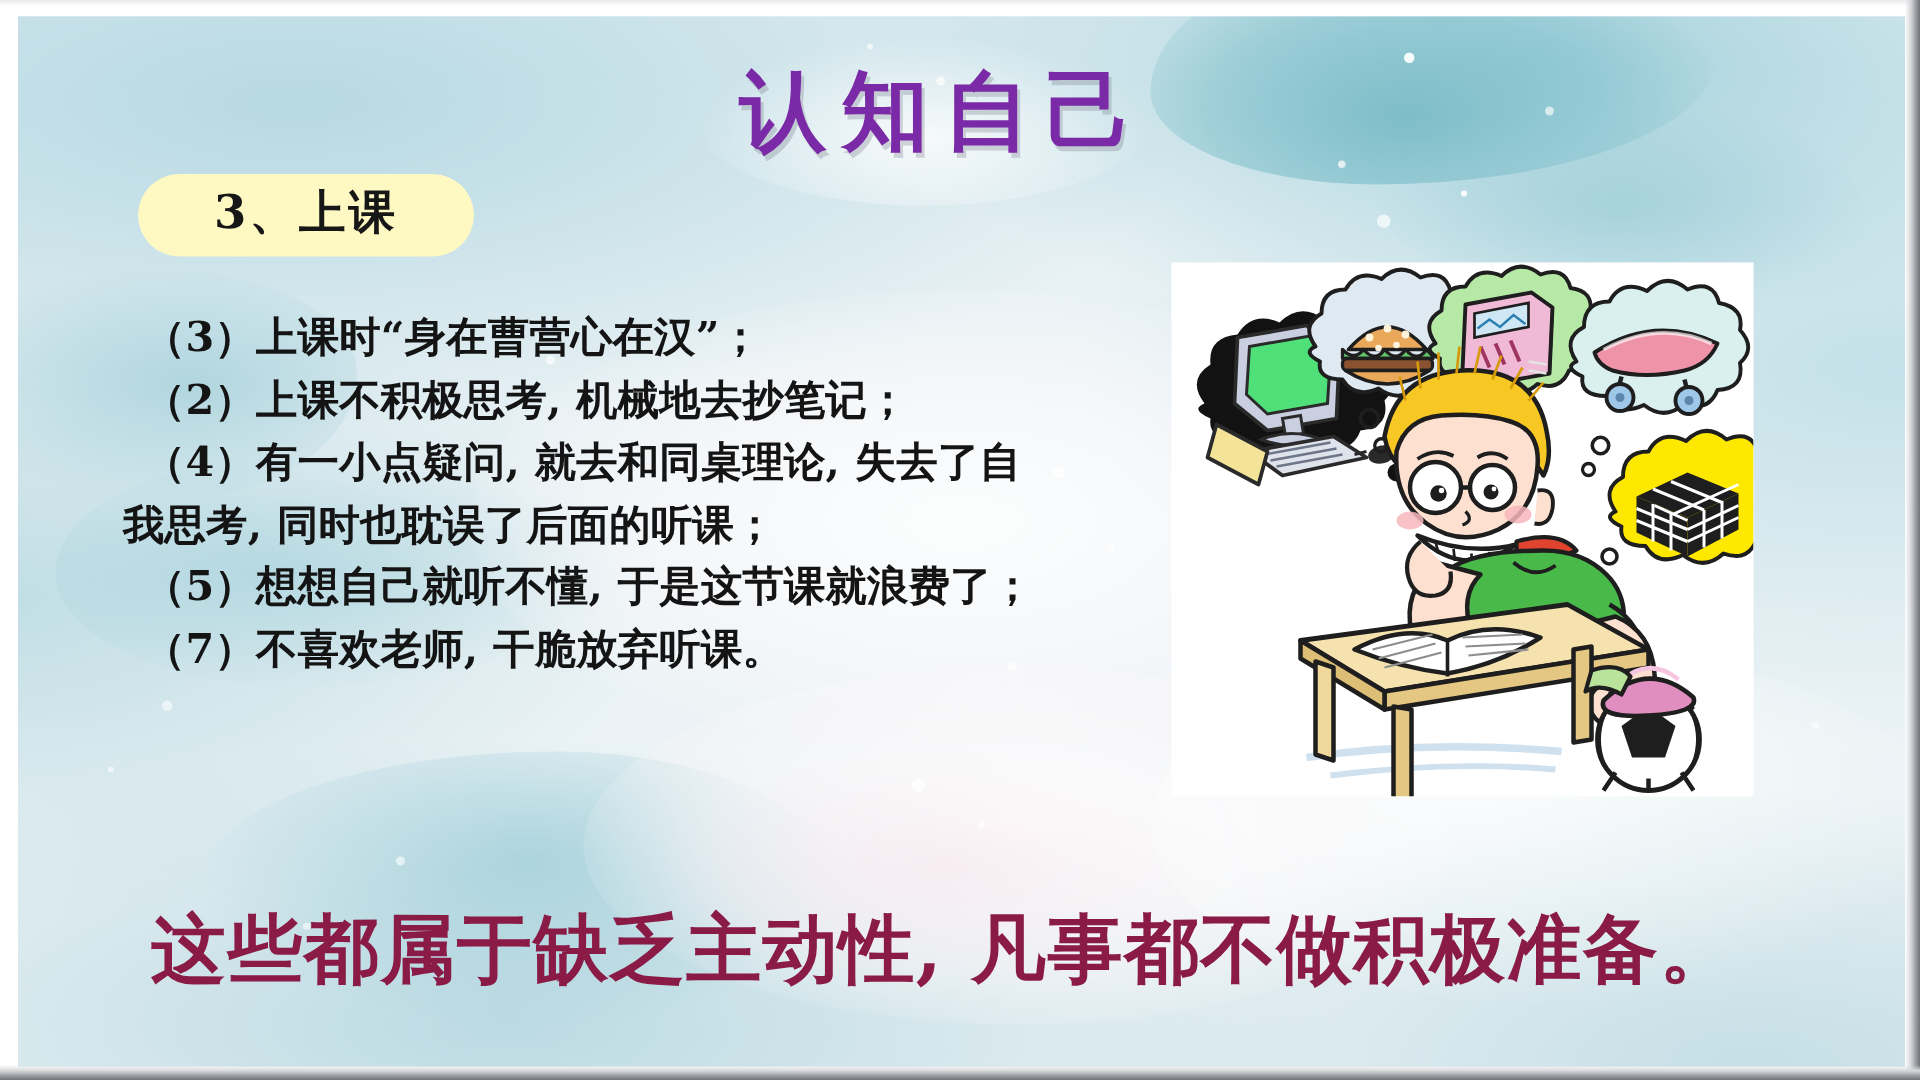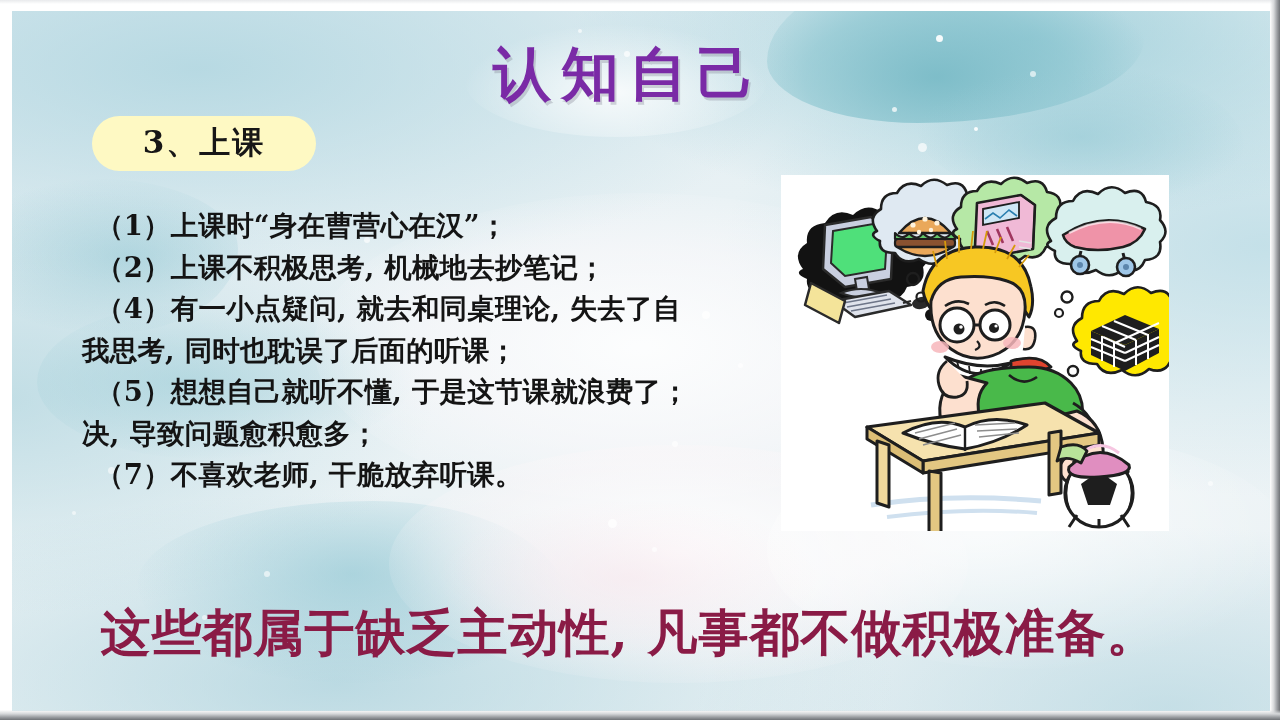--- a/index.html
+++ b/index.html
@@ -270,26 +270,25 @@
     <div class="speck" style="left:1196px;top:470px;width:5px;height:5px;opacity:.6;"></div>
   </div>
 
   <div id="title">认知自己</div>
 
   <div id="badge">
     <span id="badge-label">3、上课</span>
   </div>
 
   <div id="body-list">
-    <div class="body-line indent">（1）上课时“身在曹营心在汉”；</div>
+    <div class="body-line indent">（3）上课时“身在曹营心在汉”；</div>
     <div class="body-line indent">（2）上课不积极思考, 机械地去抄笔记；</div>
     <div class="body-line indent">（4）有一小点疑问, 就去和同桌理论, 失去了自</div>
     <div class="body-line">我思考, 同时也耽误了后面的听课；</div>
     <div class="body-line indent">（5）想想自己就听不懂, 于是这节课就浪费了；</div>
-    <div class="body-line">决, 导致问题愈积愈多；</div>
     <div class="body-line indent">（7）不喜欢老师, 干脆放弃听课。</div>
   </div>
 
   <div id="conclusion">这些都属于缺乏主动性, 凡事都不做积极准备。</div>
 
   <div id="illustration">
     <svg id="illu-svg" viewBox="0 0 388 356" xmlns="http://www.w3.org/2000/svg">
       <rect x="0" y="0" width="388" height="356" fill="#ffffff"></rect>
 
       <g>

